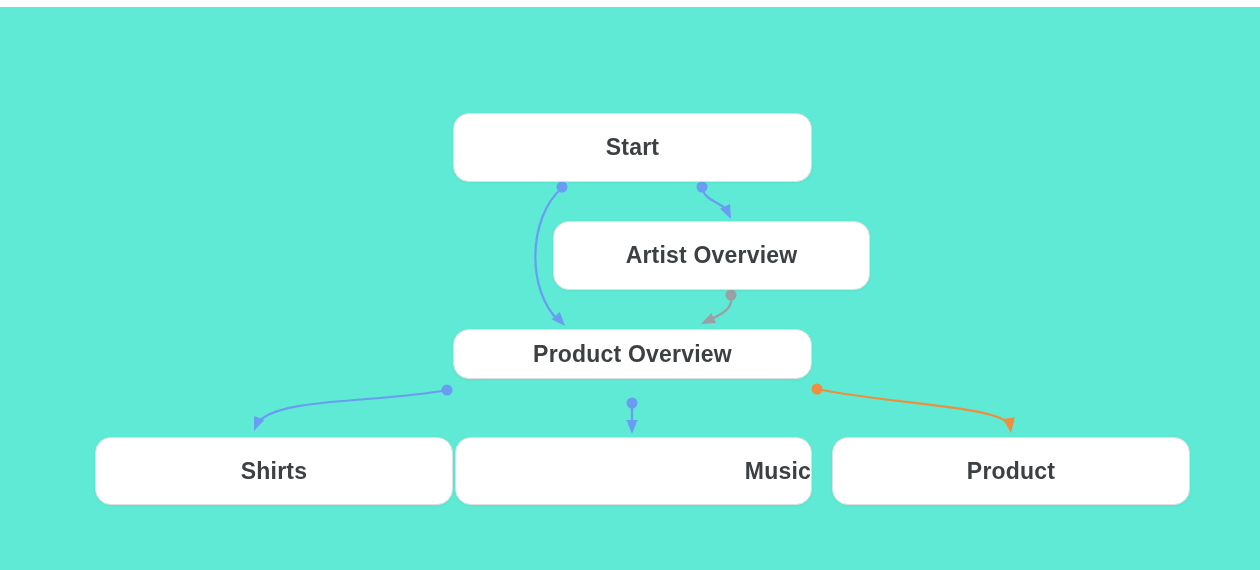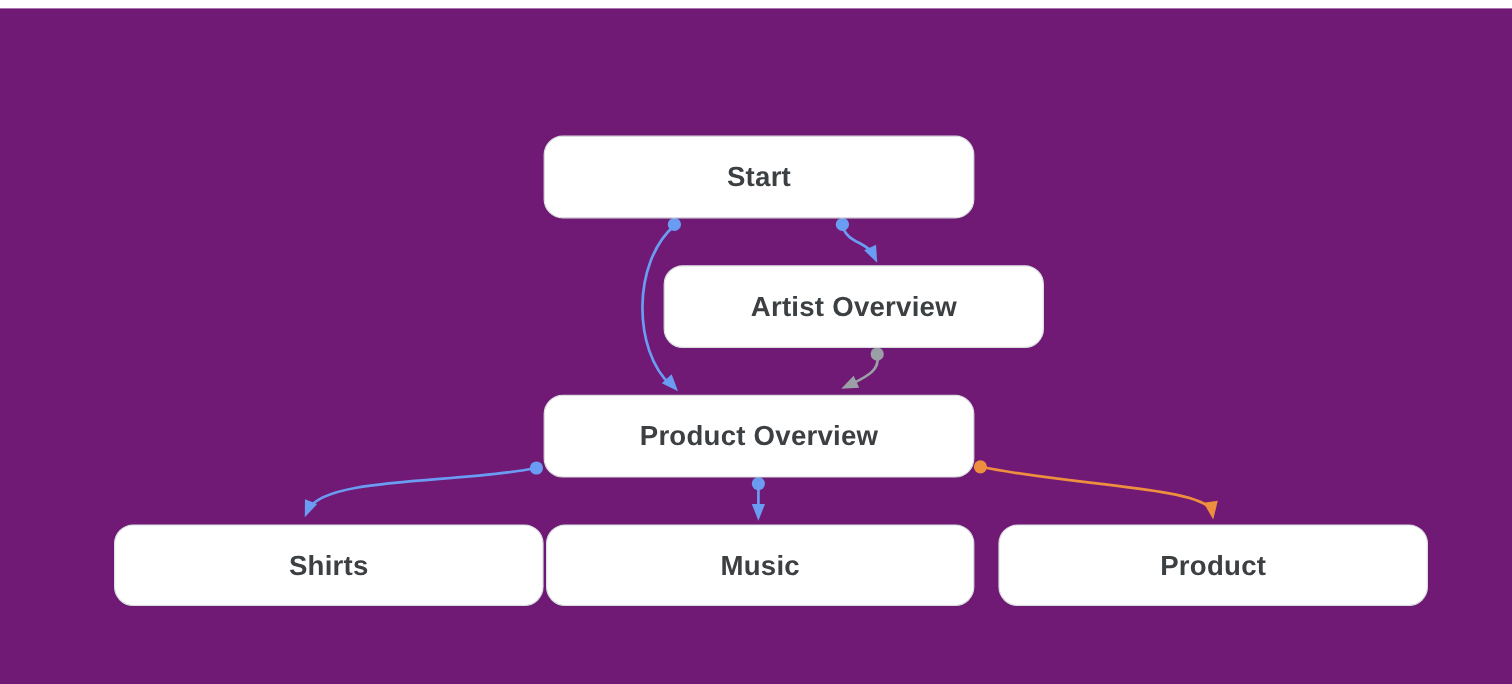--- a/index.html
+++ b/index.html
@@ -9,21 +9,21 @@
   body {
     width: 1260px;
     height: 570px;
     overflow: hidden;
     font-family: "Liberation Sans", "DejaVu Sans", sans-serif;
   }
   .canvas {
     position: relative;
     width: 1260px;
     height: 570px;
-    background: #701a75;
+    background: #5eead4;
   }
   .top-strip {
     position: absolute;
     left: 0; top: 0;
     width: 100%; height: 7px;
     background: #FFFFFF;
   }
   .edges-layer {
     position: absolute;
     left: 0; top: 0;
@@ -49,23 +49,23 @@
   }
   .node-label {
     font-size: 23px;
     font-weight: 600;
     letter-spacing: 0.2px;
     color: #3C4043;
     white-space: nowrap;
   }
   .node-start            { left: 453px; top: 113px; width: 359px; height: 69px; }
   .node-artist-overview  { left: 553px; top: 221px; width: 317px; height: 69px; }
-  .node-product-overview { left: 453px; top: 329px; width: 359px; height: 69px; }
+  .node-product-overview { left: 453px; top: 329px; width: 359px; height: 50px; }
   .node-shirts           { left: 75px;  top: 437px; width: 358px; height: 68px; margin-left: 20px; }
-  .node-music            { left: 455px; top: 437px; width: 357px; height: 68px; }
+  .node-music            { left: 455px; top: 437px; width: 357px; height: 68px; justify-content: flex-end; }
   .node-product          { left: 832px; top: 437px; width: 358px; height: 68px; }
 </style>
 </head>
 <body>
 
 <div class="canvas">
   <div class="top-strip"></div>
 
   <svg class="edges-layer" width="1260" height="570" viewBox="0 0 1260 570" xmlns="http://www.w3.org/2000/svg">
 

